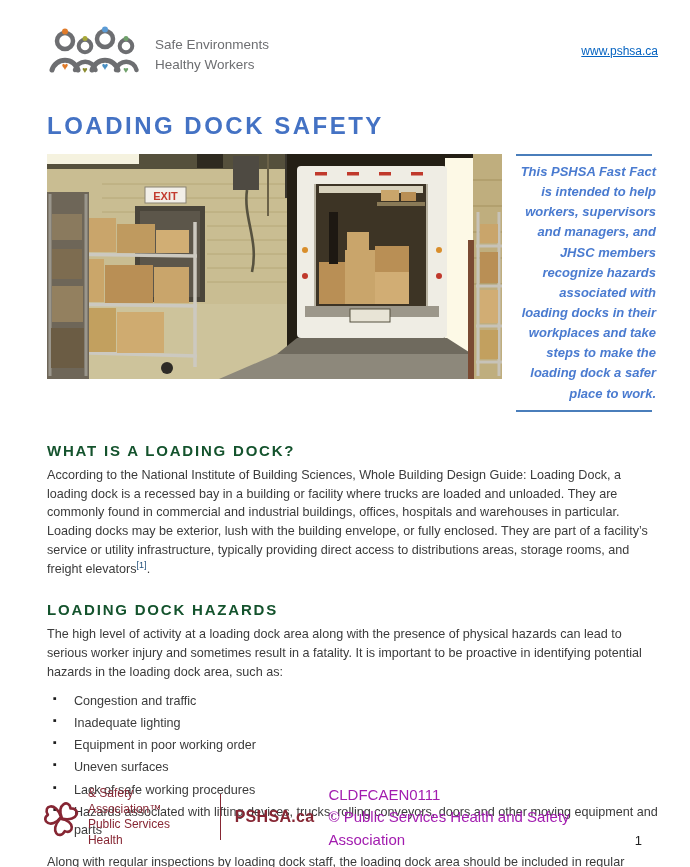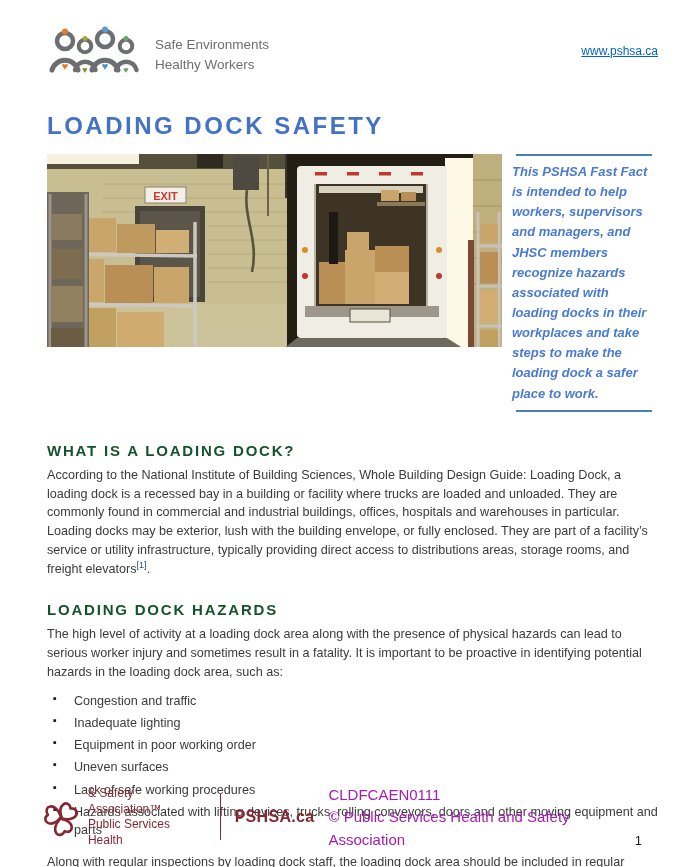--- a/index.html
+++ b/index.html
@@ -10,25 +10,25 @@
   }
   
   .header{display:flex;justify-content:space-between;align-items:flex-start;padding:22px 32px 0 47px;}
   .brandmark{display:flex;align-items:center;gap:12px;}
   .tagline{color:#6d6e71;font-size:13.5px;line-height:1.5;padding-top:6px;}
   .website{color:#0563C1;text-decoration:underline;font-size:12px;margin-top:22px;cursor:pointer;}
   
   .doc-title{margin:30px 32px 14px 47px;color:#4472C4;font-size:24px;font-weight:bold;letter-spacing:2.5px;}
   
   .content-row{display:flex;margin:0 32px 0 47px;gap:8px;align-items:stretch;}
-  .photo-wrap{width:455px;height:193px;flex:0 0 auto;overflow:hidden;}
+  .photo-wrap{width:455px;height:225px;flex:0 0 auto;overflow:hidden;}
   .callout{flex:1;display:flex;flex-direction:column;}
   .callout .rule{border-top:2.5px solid #4a7ebb;width:92%;margin:0 auto;}
   .callout .callout-text{
-    flex:1;display:flex;align-items:center;text-align:left;
+    flex:1;display:flex;align-items:center;text-align:right;
     color:#4a7bd0;font-size:13px;font-weight:bold;font-style:italic;line-height:1.55;
     padding:6px 2px;
   }
   
   .body-copy{margin:0 30px 0 47px;}
   .section-heading{color:#14532d;font-size:15px;font-weight:bold;letter-spacing:1.8px;margin:30px 0 7px 0;}
   .section-heading.second{margin-top:22px;}
   .para{font-size:12.6px;line-height:1.5;margin:0 0 10px 0;color:#3b3b3b;}
   .footnote-ref{color:#1f4e79;font-size:9px;vertical-align:super;line-height:0;}
   ul.hazards{list-style:none;margin:10px 0 14px 0;padding:0;}

